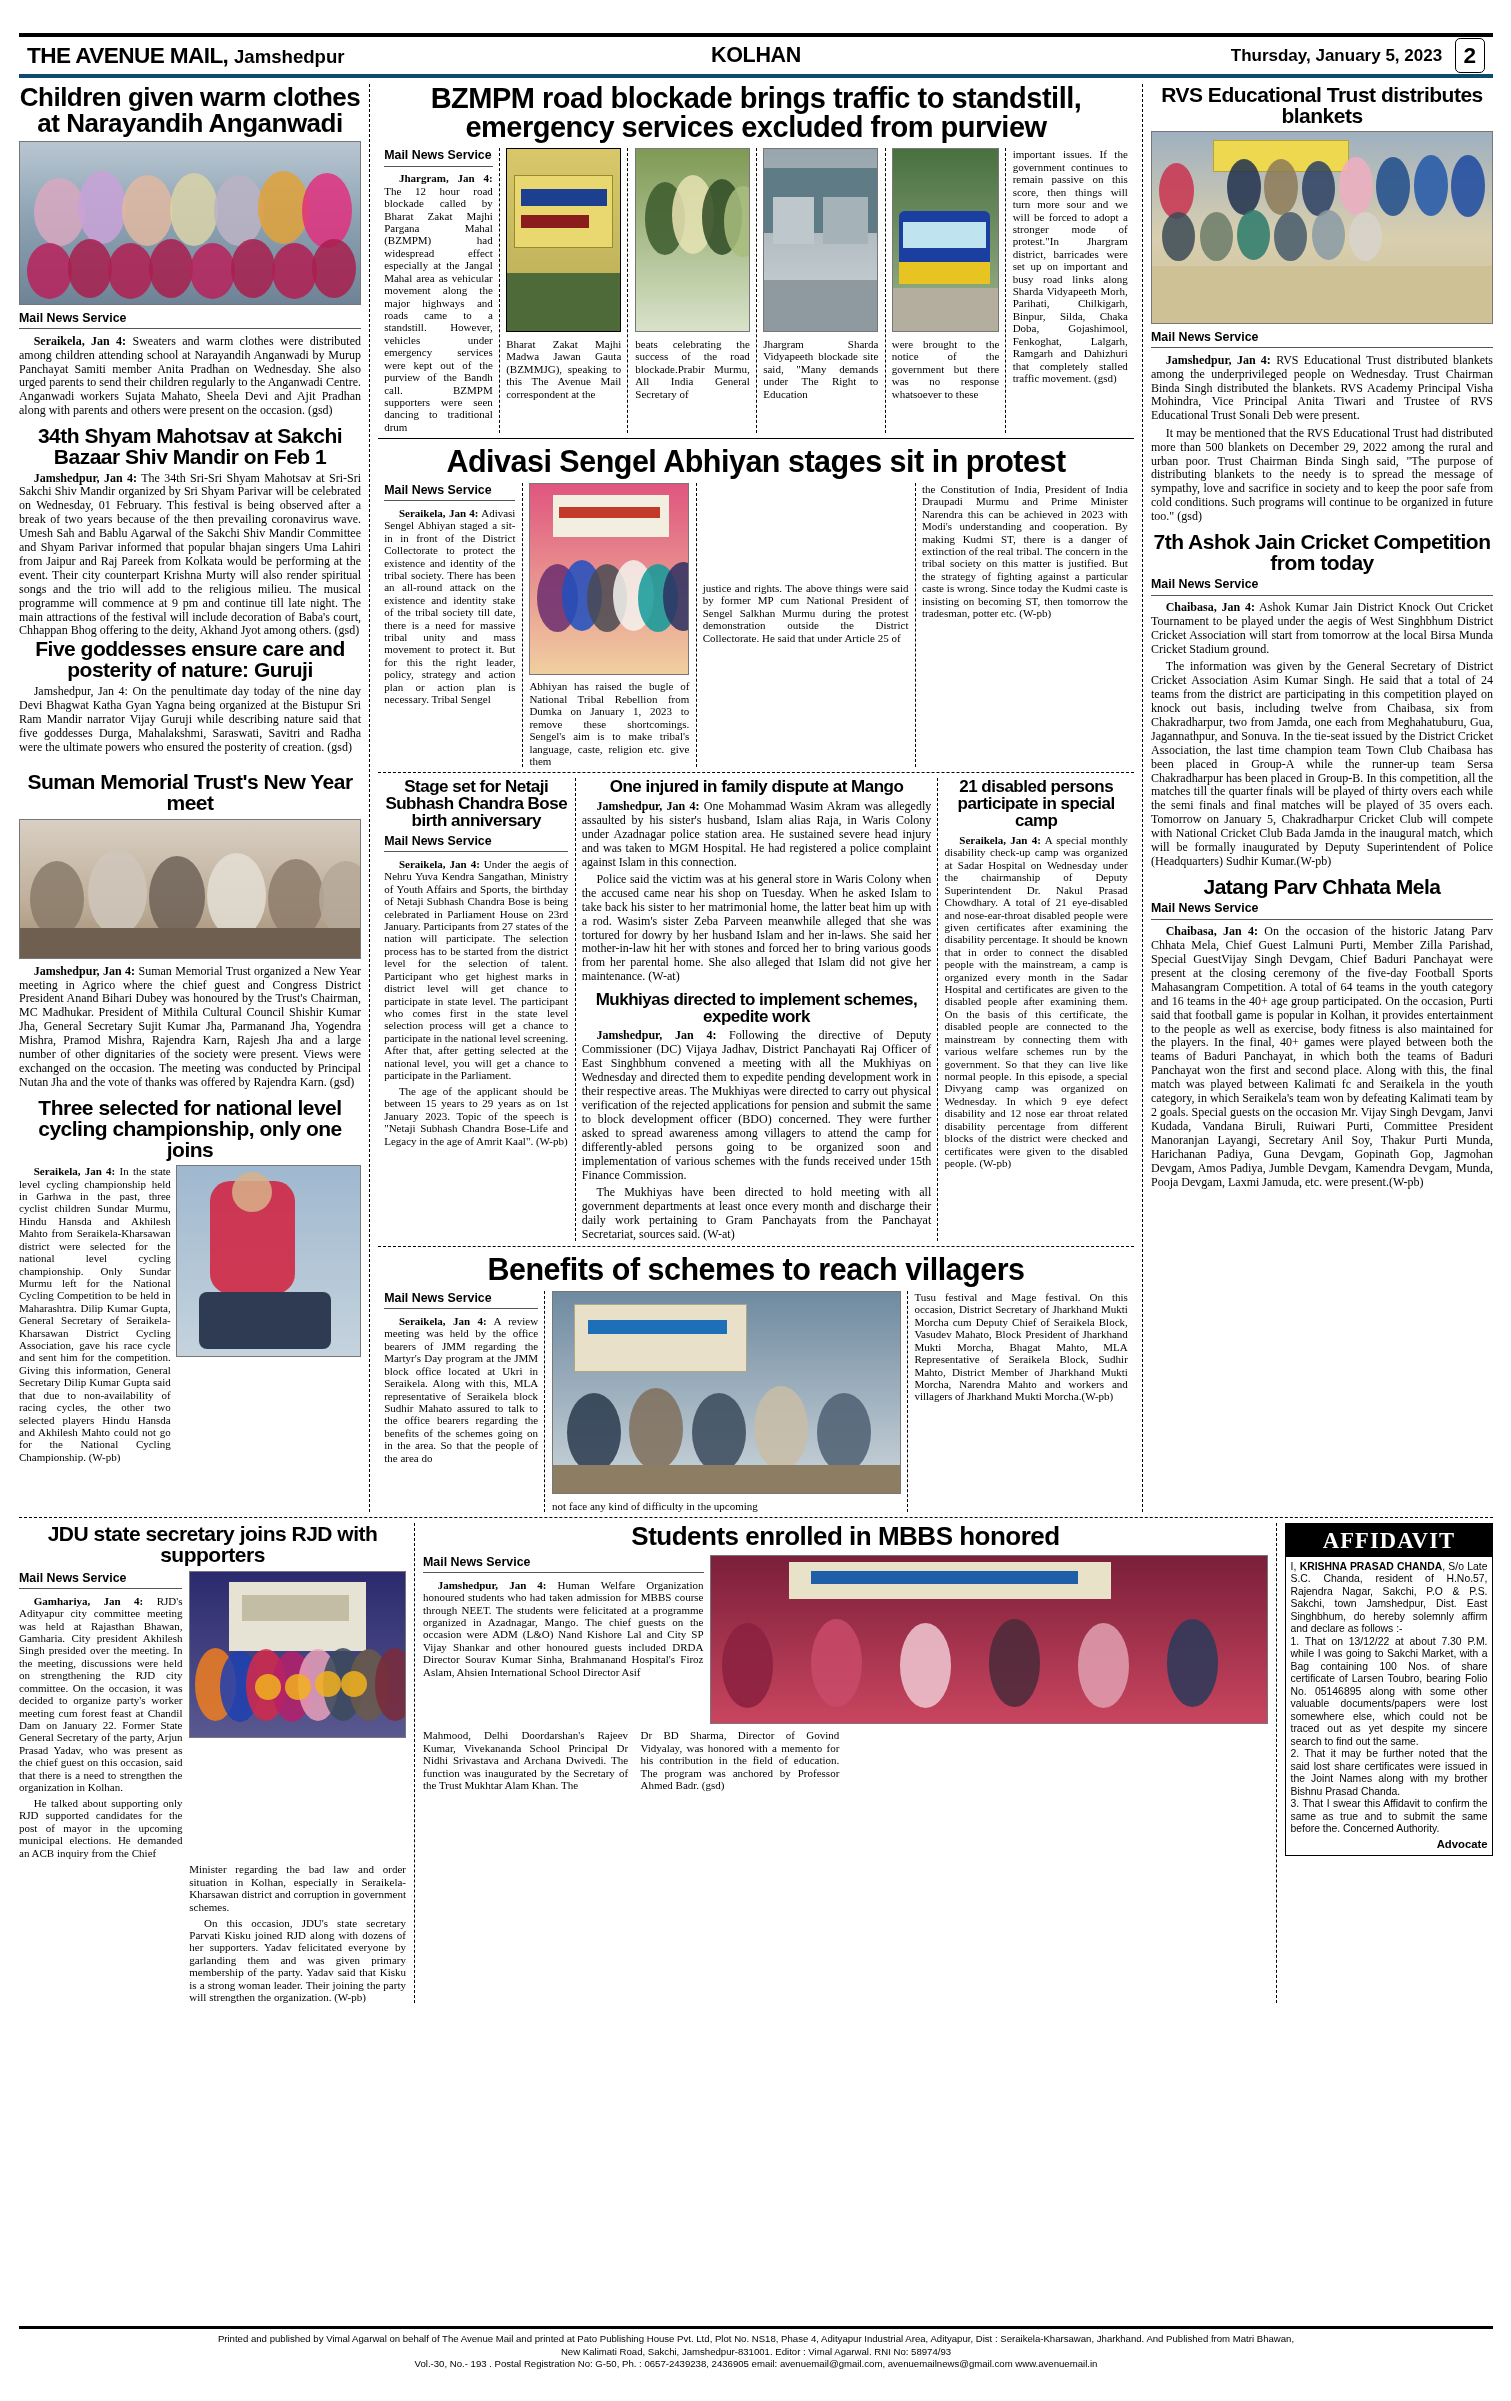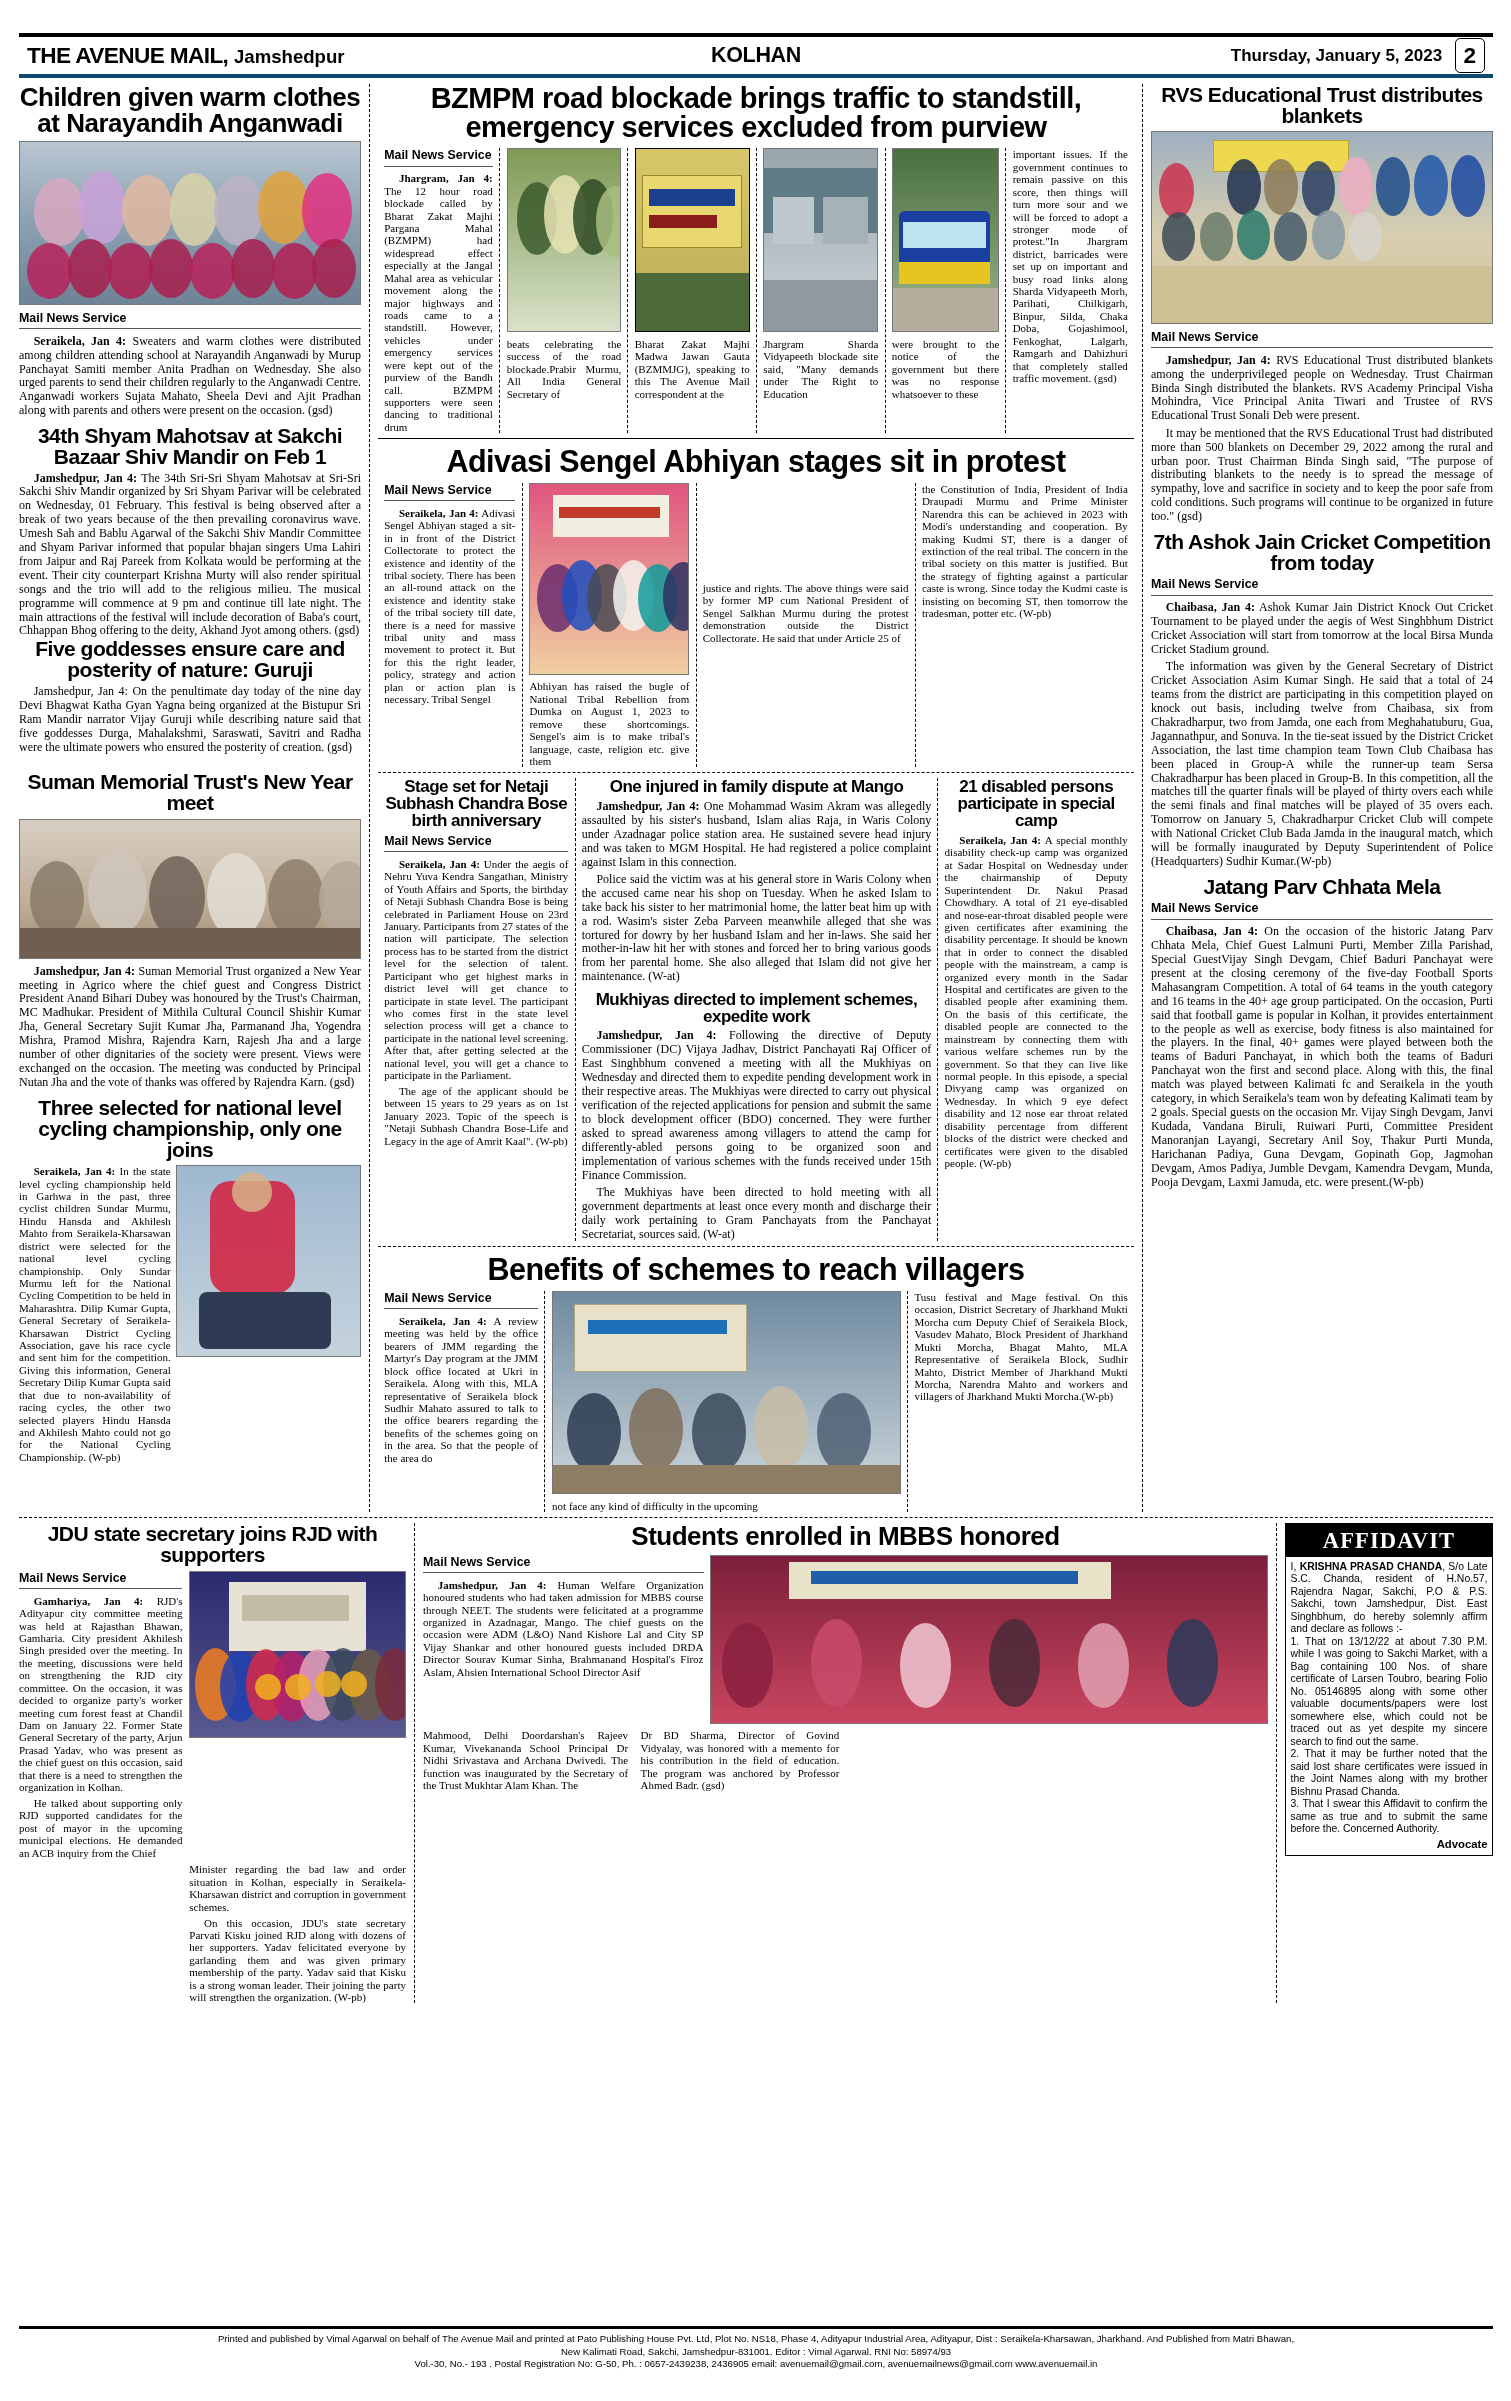--- a/index.html
+++ b/index.html
@@ -166,37 +166,37 @@
     <div class="col-mid">
 
       <div class="hl hl-xl" style="font-size:29px;">BZMPM road blockade brings traffic to standstill, emergency services excluded from purview</div>
 
       <div class="cols3" style="margin-top:6.8px;">
         <div class="c" style="width:16%;">
           <div class="mns">Mail News Service</div>
           <div class="mns-rule"></div>
           <p class="body-sm indent"><b>Jhargram, Jan 4:</b> <span>The 12 hour road blockade called by Bharat Zakat Majhi Pargana Mahal (BZMPM) had widespread effect especially at the Jangal Mahal area as vehicular movement along the major highways and roads came to a standstill. However, vehicles under emergency services were kept out of the purview of the Bandh call. BZMPM supporters were seen dancing to traditional drum</span></p>
         </div>
+        <div class="c" style="width:17%;">
+          <div class="photo" style="height:184px;background:linear-gradient(#d8c86a,#b7ab55);border:1.1px solid #000;">
+            <i style="left:6%;top:14%;width:88%;height:40%;background:#e8d86f;border:1.1px solid #9a8a2c;"></i>
+            <i style="left:12%;top:22%;width:76%;height:9%;background:#1c3f8f;"></i>
+            <i style="left:12%;top:36%;width:60%;height:7%;background:#8a1c1c;"></i>
+            <i style="left:0;bottom:0;width:100%;height:32%;background:#4d6a38;"></i>
+          </div>
+          <p class="body-sm" style="margin-top:5.6px;">Bharat Zakat Majhi Madwa Jawan Gauta (BZMMJG), speaking to this The Avenue Mail correspondent at the</p>
+        </div>
         <div class="c cplain" style="width:17%;padding-left:6.8px;">
           <div class="photo" style="height:184px;background:linear-gradient(#7f9a55,#d8e2c9);">
             <i class="blob" style="left:8%;top:18%;width:40px;height:73px;background:#3b5a2c;"></i>
             <i class="blob" style="left:32%;top:14%;width:42px;height:79px;background:#e8e3b4;"></i>
             <i class="blob" style="left:58%;top:16%;width:40px;height:76px;background:#2f4a24;"></i>
             <i class="blob" style="left:78%;top:20%;width:38px;height:71px;background:#a8bd7e;"></i>
           </div>
           <p class="body-sm" style="margin-top:5.6px;">beats celebrating the success of the road blockade.Prabir Murmu, All India General Secretary of</p>
-        </div>
-        <div class="c" style="width:17%;">
-          <div class="photo" style="height:184px;background:linear-gradient(#d8c86a,#b7ab55);border:1.1px solid #000;">
-            <i style="left:6%;top:14%;width:88%;height:40%;background:#e8d86f;border:1.1px solid #9a8a2c;"></i>
-            <i style="left:12%;top:22%;width:76%;height:9%;background:#1c3f8f;"></i>
-            <i style="left:12%;top:36%;width:60%;height:7%;background:#8a1c1c;"></i>
-            <i style="left:0;bottom:0;width:100%;height:32%;background:#4d6a38;"></i>
-          </div>
-          <p class="body-sm" style="margin-top:5.6px;">Bharat Zakat Majhi Madwa Jawan Gauta (BZMMJG), speaking to this The Avenue Mail correspondent at the</p>
         </div>
         <div class="c" style="width:17%;">
           <div class="photo" style="height:184px;background:linear-gradient(#98a5ad,#cfd6da);">
             <i style="left:0;top:10%;width:100%;height:36%;background:#5f7c86;"></i>
             <i style="left:8%;top:26%;width:36%;height:26%;background:#bdc7cc;"></i>
             <i style="left:52%;top:26%;width:40%;height:26%;background:#a5b2b8;"></i>
             <i style="left:0;bottom:0;width:100%;height:28%;background:#8e9aa0;"></i>
           </div>
           <p class="body-sm" style="margin-top:5.6px;">Jhargram Sharda Vidyapeeth blockade site said, "Many demands under The Right to Education</p>
         </div>
@@ -228,21 +228,21 @@
           <div class="photo" style="height:192px;background:linear-gradient(#e0557f,#f0cfa0);">
             <i style="left:14%;top:6%;width:74%;height:22%;background:#f2efe0;"></i>
             <i style="left:18%;top:12%;width:64%;height:6%;background:#c23a2a;"></i>
             <i class="blob" style="left:4%;top:42%;width:41px;height:68px;background:#6b2d6f;"></i>
             <i class="blob" style="left:20%;top:40%;width:40px;height:71px;background:#1f4fbf;"></i>
             <i class="blob" style="left:36%;top:42%;width:40px;height:68px;background:#4a4a52;"></i>
             <i class="blob" style="left:52%;top:40%;width:41px;height:71px;background:#f5f3ee;"></i>
             <i class="blob" style="left:68%;top:42%;width:40px;height:68px;background:#119a9a;"></i>
             <i class="blob" style="left:84%;top:41%;width:40px;height:69px;background:#2b3060;"></i>
           </div>
-          <p class="body-sm" style="margin-top:5.6px;">Abhiyan has raised the bugle of National Tribal Rebellion from Dumka on August 1, 2023 to remove these shortcomings. Sengel's aim is to make tribal's language, caste, religion etc. give them</p>
+          <p class="body-sm" style="margin-top:5.6px;">Abhiyan has raised the bugle of National Tribal Rebellion from Dumka on January 1, 2023 to remove these shortcomings. Sengel's aim is to make tribal's language, caste, religion etc. give them</p>
         </div>
         <div class="c" style="width:29%;padding-top:99px;">
           <p class="body-sm">justice and rights. The above things were said by former MP cum National President of Sengel Salkhan Murmu during the protest demonstration outside the District Collectorate. He said that under Article 25 of</p>
         </div>
         <div class="c" style="width:29%;">
           <p class="body-sm">the Constitution of India, President of India Draupadi Murmu and Prime Minister Narendra this can be achieved in 2023 with Modi's understanding and cooperation. By making Kudmi ST, there is a danger of extinction of the real tribal. The concern in the tribal society on this matter is justified. But the strategy of fighting against a particular caste is wrong. Since today the Kudmi caste is insisting on becoming ST, then tomorrow the tradesman, potter etc. (W-pb)</p>
         </div>
       </div>
 
       <div class="hdot" style="margin-top:4.5px;"></div>

